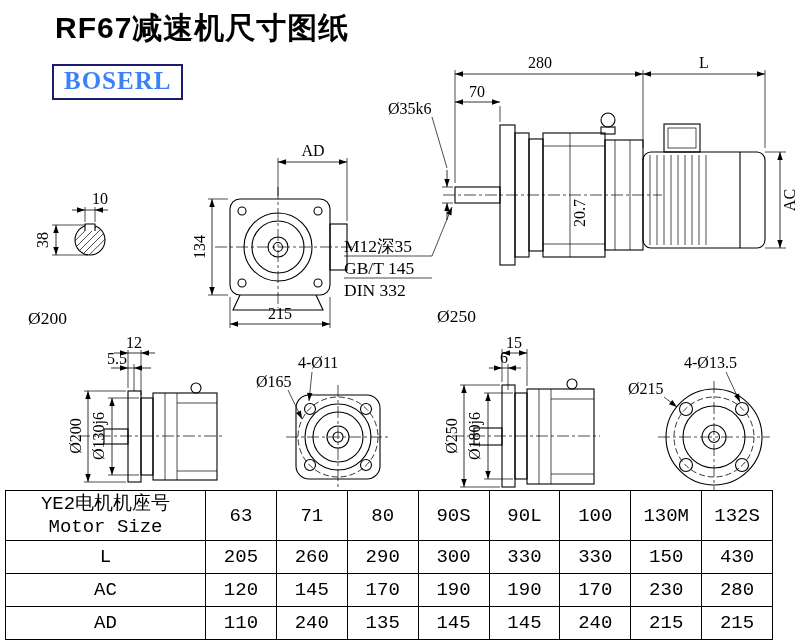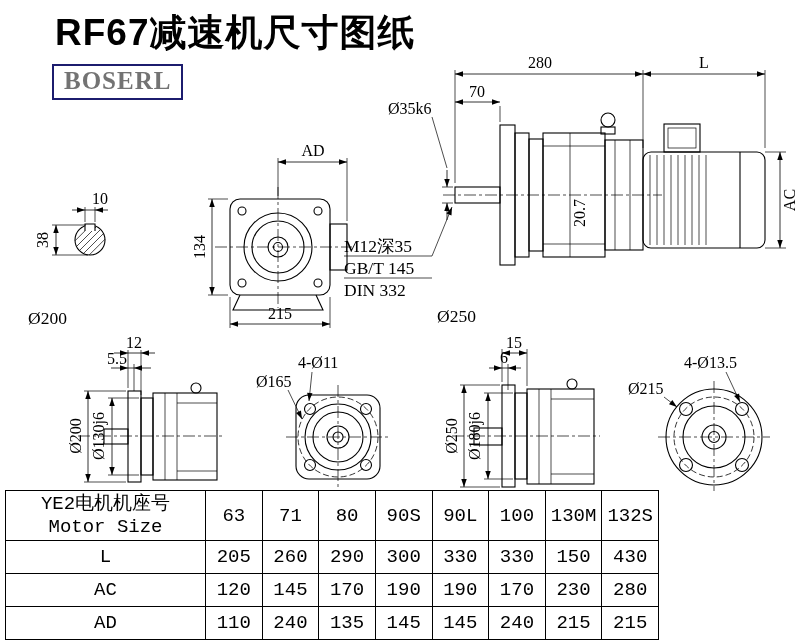--- a/index.html
+++ b/index.html
@@ -1,34 +1,34 @@
 <!DOCTYPE html>
 <html><head>
 <meta charset="utf-8">
 <style>
   * { margin:0; padding:0; box-sizing:border-box; }
   html,body { width:800px; height:641px; background:#fff; position:relative; overflow:hidden;
               font-family:"Liberation Sans", sans-serif; }
-  .title { position:absolute; left:55px; top:8px; font-size:37px; font-weight:bold; color:#000;
+  .title { position:absolute; left:55px; top:8px; font-size:30px; font-weight:bold; color:#000;
            letter-spacing:1px; white-space:nowrap; }
-  .logo  { position:absolute; left:52px; top:64px; border:2px solid #1c1c6e; color:#737373;
+  .logo  { position:absolute; left:52px; top:64px; border:2px solid #1c1c6e; color:#3b82f6;
            font-family:"Liberation Serif", serif; font-size:25px; font-weight:bold;
            padding:1px 10px 3px 10px; letter-spacing:1px; background:#fff; }
   .drawing { position:absolute; left:0; top:0; }
 
   svg .ln   { stroke:#000; stroke-width:1.1; fill:none; }
   svg .fw   { stroke:#000; stroke-width:1.1; fill:#fff; }
   svg .thin { stroke:#000; stroke-width:0.7; fill:none; }
   svg .dim  { stroke:#000; stroke-width:0.8; fill:none; }
   svg .cl   { stroke:#000; stroke-width:0.7; fill:none; stroke-dasharray:12 3 3 3; }
   svg .dash { stroke:#000; stroke-width:0.8; fill:none; stroke-dasharray:6 3; }
   svg text  { font-family:"Liberation Serif","DejaVu Serif",serif; font-size:16px; fill:#000; stroke:none; }
   svg text.big { font-size:17.5px; }
 
-  .size-table { position:absolute; left:5px; top:490px; width:654px; border-collapse:collapse;
+  .size-table { position:absolute; left:5px; top:490px; width:768px; border-collapse:collapse;
                 table-layout:fixed; background:#fff; }
   .size-table td { border:1px solid #000; text-align:center; vertical-align:middle; color:#000;
                    font-family:"Liberation Mono","DejaVu Sans Mono",monospace; font-size:19px; height:33px; }
   .size-table tr.head td { height:50px; }
   .size-table col.c0 { width:200px; }
   .hdr div { line-height:23px; }
 </style>
 </head>
 <body>
 

